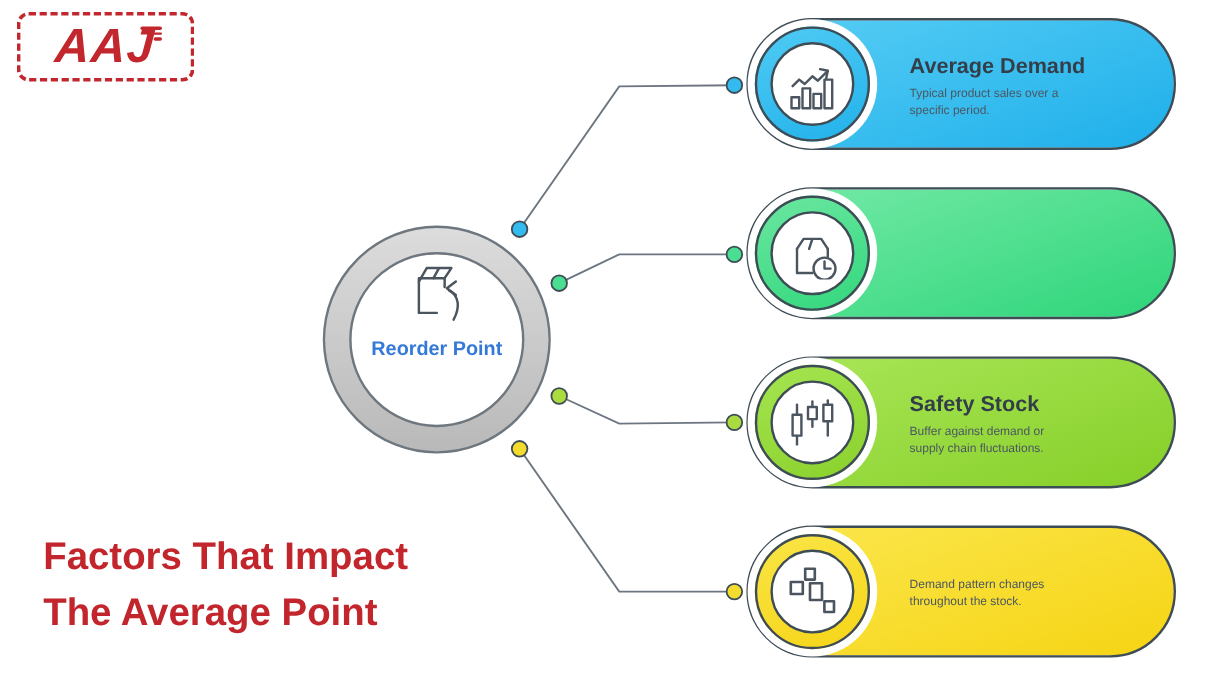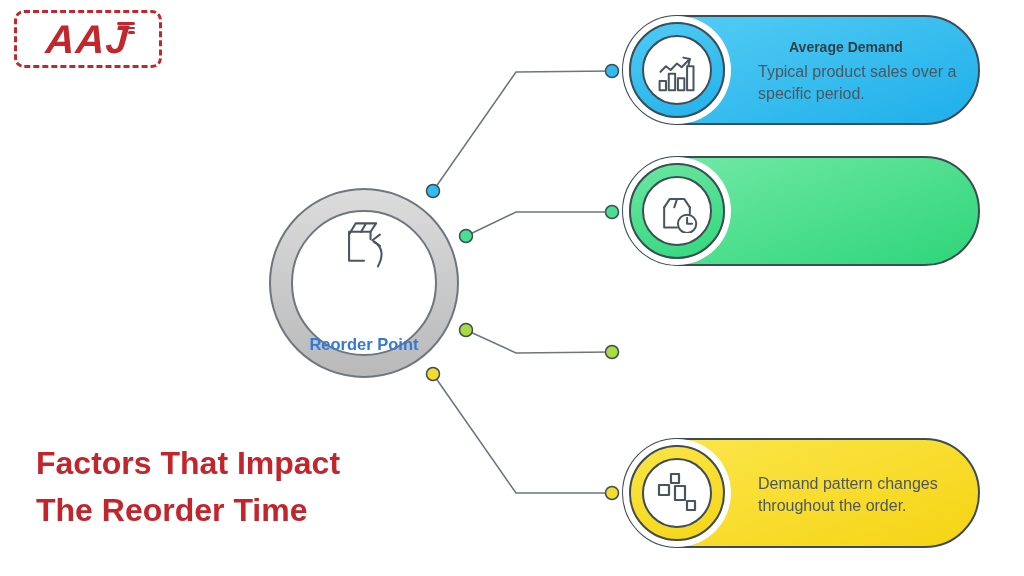--- a/index.html
+++ b/index.html
@@ -22,21 +22,21 @@
   
   .heading{position:absolute;left:36px;top:440px;white-space:pre-line;
            font-size:32px;font-weight:700;line-height:1.48;color:#C2262C;}
 
   
   .hub{position:absolute;left:269px;top:188px;width:190px;height:190px;border-radius:50%;
        background:linear-gradient(180deg,#DCDCDC,#B9B9B9);border:2px solid #6E767E;
        box-sizing:border-box;display:flex;align-items:center;justify-content:center;}
   .hub-inner{width:146px;height:146px;border-radius:50%;background:#ffffff;
              border:2px solid #6E767E;box-sizing:border-box;
-             display:flex;flex-direction:column;align-items:center;justify-content:space-between;gap:24px;}
+             display:flex;flex-direction:column;align-items:center;justify-content:flex-start;gap:8px;}
   .hub-label{color:#3579D8;font-size:16.5px;font-weight:700;}
 
   
   .connectors{position:absolute;left:0;top:0;width:1024px;height:576px;pointer-events:none;}
 
   
   .card{position:absolute;left:622px;width:358px;height:110px;border-radius:55px;
         border:2px solid #3E4C56;box-sizing:border-box;}
   .card.f0{top:15px;background:linear-gradient(160deg,#58CEF5,#1EAFEA);}
   .card.f1{top:156px;background:linear-gradient(160deg,#76EAA8,#2ED57A);}
@@ -48,22 +48,22 @@
              display:flex;align-items:center;justify-content:center;}
   .f0 .icon-disc{background:linear-gradient(160deg,#4FCBF4,#22B2EB);}
   .f1 .icon-disc{background:linear-gradient(160deg,#6AE7A0,#33D77D);}
   .f2 .icon-disc{background:linear-gradient(160deg,#A5E551,#8AD12C);}
   .f3 .icon-disc{background:linear-gradient(160deg,#FAE546,#F6D518);}
   .icon-inner{width:70px;height:70px;border-radius:50%;background:#ffffff;
               border:2px solid #3E4C56;box-sizing:border-box;
               display:flex;align-items:center;justify-content:center;}
 
   .card-text{position:absolute;left:134px;top:52%;transform:translateY(-50%);width:214px;}
-  .card-title{font-size:14px;font-weight:700;color:#333E48;margin-bottom:6px;margin-left:31px;}
-  .card-desc{font-size:16px;line-height:1.38;color:#4C5761;white-space:pre-line;}
+  .card-title{font-size:18px;font-weight:700;color:#333E48;margin-bottom:6px;}
+  .card-desc{font-size:10px;line-height:1.38;color:#4C5761;white-space:pre-line;}
 
   .glyph{stroke:#4B5560;stroke-width:2.2;fill:none;stroke-linecap:round;stroke-linejoin:round;}
 </style>
 </head>
 <body>
 
 <div class="stage">
 
   <svg class="connectors" viewBox="0 0 1024 576" xmlns="http://www.w3.org/2000/svg">
     <g stroke="#6D7680" stroke-width="1.6" fill="none">
@@ -87,21 +87,21 @@
   <div class="logo">
     <div class="logo-text">AAJ</div>
     <div class="speed-lines">
       <span></span>
         <span></span>
         <span></span>
     </div>
   </div>
 
   <div class="heading">Factors That Impact
-The Reorder Time</div>
+The Average Point</div>
 
   <div class="hub">
     <div class="hub-inner">
       <svg class="glyph" width="56" height="62" viewBox="0 0 60 66">
         <path d="M14,24 L21,12 H43 L37,21 M32,12 L27,21"></path>
         <path d="M37,21 H14 V52 H30 M37,21 V29"></path>
         <path d="M47,24 L39,30 L47,36"></path>
         <path d="M41,32 C50,37 51,47 45,58"></path>
       </svg>
       <div class="hub-label">Reorder Point</div>
@@ -134,31 +134,50 @@
         <svg class="glyph" width="44" height="44" viewBox="0 0 48 48">
           <path d="M10,20 L16,11 H32 L38,20 M24,11 L21,20"></path>
           <path d="M10,20 V42 H24 M38,20 V27"></path>
           <circle cx="35" cy="38" r="10" fill="#ffffff"></circle>
           <path d="M35,38 V31.5 M35,38 H40.5"></path>
         </svg>
       </div>
     </div>
   </div>
 
+  <div class="card f2">
+    <div class="icon-disc">
+      <div class="icon-inner">
+        <svg class="glyph" width="44" height="44" viewBox="0 0 48 48">
+          <path d="M10,8 V44"></path>
+          <rect x="6" y="17" width="8" height="19" fill="#ffffff"></rect>
+          <path d="M24,5 V28"></path>
+          <rect x="20" y="10" width="8" height="11" fill="#ffffff"></rect>
+          <path d="M38,4 V36"></path>
+          <rect x="34" y="8" width="8" height="15" fill="#ffffff"></rect>
+        </svg>
+      </div>
+    </div>
+    <div class="card-text">
+      <div class="card-title">Safety Stock</div>
+      <div class="card-desc">Buffer against demand or
+supply chain fluctuations.</div>
+    </div>
+  </div>
 
   <div class="card f3">
     <div class="icon-disc">
       <div class="icon-inner">
         <svg class="glyph" width="44" height="44" viewBox="0 0 44 44">
           <rect x="16" y="3" width="8" height="9"></rect>
           <rect x="4" y="14" width="10" height="10"></rect>
           <rect x="20" y="15" width="10" height="14"></rect>
           <rect x="32" y="30" width="8" height="9"></rect>
         </svg>
       </div>
     </div>
     <div class="card-text">
       <div class="card-desc">Demand pattern changes
-throughout the order.</div>
+throughout the stock.</div>
     </div>
   </div>
 
 </div>
 
 </body></html>

